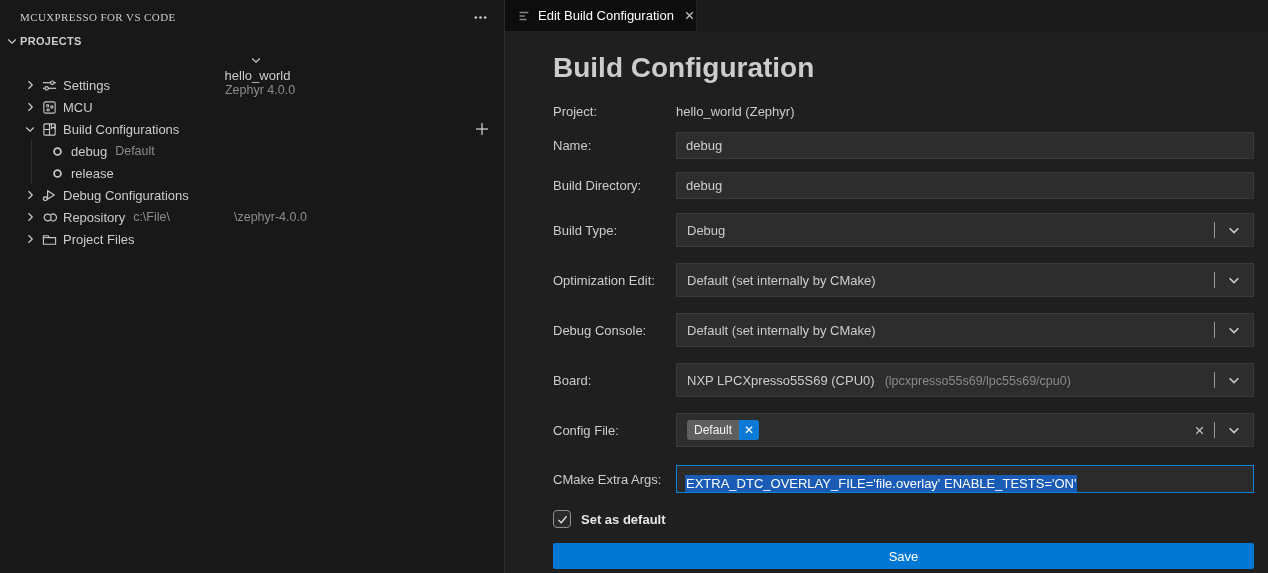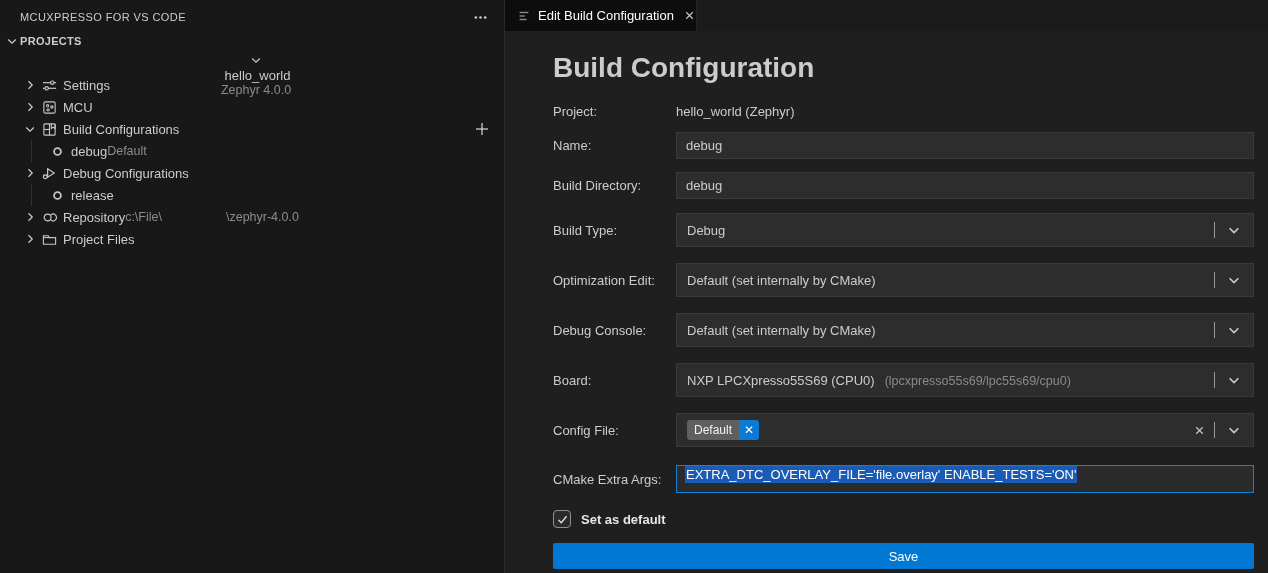--- a/index.html
+++ b/index.html
@@ -9,33 +9,33 @@
     background:#1f1f1f; color:#cccccc;
     font-family:"Liberation Sans", sans-serif; font-size:13px;
   }
   .app { display:flex; width:1268px; height:573px; }
 
   
   .sidebar {
     width:505px; flex-shrink:0; background:#181818;
     border-right:1px solid #2b2b2b; position:relative;
   }
-  .sidebar-header { height:30px; display:flex; align-items:center; padding:4px 16px 0 20px; }
+  .sidebar-header { height:30px; display:flex; align-items:center; padding:4px 16px 0 20px;font-family:Liberation Serif, serif; }
   .sidebar-title { flex:1; font-size:11px; color:#cccccc; letter-spacing:0.4px; }
   .more-btn { color:#cccccc; cursor:pointer; display:flex; align-items:center; }
   .section-header { height:22px; display:flex; align-items:center; padding-left:4px; }
   .section-title { font-size:11px; font-weight:bold; color:#cccccc; letter-spacing:0.3px; }
   .tree-row { height:22px; display:flex; align-items:center; color:#cccccc; position:relative; cursor:pointer; }
   .lvl0 { padding-left:8px;flex-direction:column; }
   .lvl1 { padding-left:22px; }
   .lvl2 { padding-left:49px; }
   .twisty { width:16px; height:16px; display:flex; align-items:center; justify-content:center; flex-shrink:0; color:#cccccc; }
   .tree-icon { width:16px; height:16px; margin:0 6px 0 3px; display:flex; align-items:center; justify-content:center; color:#c5c5c5; flex-shrink:0; }
   .tree-label { white-space:nowrap; }
-  .meta { color:#8c8c8c; margin-left:0; font-size:12.5px; white-space:nowrap; }
+  .meta { color:#8c8c8c; margin-left:8px; font-size:12.5px; white-space:nowrap; }
   .meta-gap { margin-left:64px; }
   .guide::before { content:''; position:absolute; left:31px; top:0; bottom:0; width:1px; background:#303030; }
   .row-action { position:absolute; right:14px; top:3px; color:#cccccc; }
 
   
   .editor { flex:1; display:flex; flex-direction:column; background:#1f1f1f; min-width:0; }
   .tabbar { height:31px; background:#1b1b1b; display:flex; flex-shrink:0; }
   .tab {
     width:192px; background:#0d0d0d; border-right:1px solid #252525;
     display:flex; align-items:center; gap:7px; padding:0 8px 0 12px;
@@ -65,21 +65,21 @@
   .dd-divider { width:1px; height:16px; background:#9a9a9a; flex-shrink:0; }
   .dd-chevron { width:38px; display:flex; align-items:center; justify-content:center; color:#cccccc; flex-shrink:0; }
   .dd-clear { width:30px; display:flex; align-items:center; justify-content:center; color:#cccccc; flex-shrink:0; cursor:pointer; }
 
   .chip { display:flex; height:20px; border-radius:3px; overflow:hidden; font-size:12px; }
   .chip-label { background:#5f5f5f; color:#f2f2f2; padding:0 7px; display:flex; align-items:center; }
   .chip-close { background:#0a7ad6; color:#ffffff; width:20px; display:flex; align-items:center; justify-content:center; cursor:pointer; font-size:12px; }
 
   .cmake-input {
     height:28px; background:#2b2b2b; border:1px solid #0a84d8;
-    display:flex; align-items:flex-start; padding:0 8px; cursor:text;
+    display:flex; align-items:flex-end; padding:0 8px; cursor:text;
   }
   .selection { background:#1a5bb5; color:#ffffff; padding:1px 1px; white-space:nowrap; }
 
   .checkbox-row { display:flex; align-items:center; }
   .checkbox {
     width:18px; height:18px; border:1px solid #8f8f8f; border-radius:4px;
     background:#2a2a2a; display:flex; align-items:center; justify-content:center; cursor:pointer;
   }
   .checkbox-label { margin-left:10px; font-weight:700; color:#e6e6e6; }
 
@@ -201,44 +201,44 @@
       <div class="tree-row lvl2 guide">
         <span class="tree-icon" style="margin-left:0">
           <svg width="11" height="11" viewBox="0 0 16 16" fill="none" stroke="currentColor" stroke-width="2.6">
               <circle cx="8" cy="8" r="5"></circle>
             </svg>
         </span>
         <span class="tree-label">debug</span>
         <span class="meta">Default</span>
       </div>
 
+      <div class="tree-row lvl2 guide">
+        <span class="tree-icon" style="margin-left:0">
+          <svg width="11" height="11" viewBox="0 0 16 16" fill="none" stroke="currentColor" stroke-width="2.6">
+              <circle cx="8" cy="8" r="5"></circle>
+            </svg>
+        </span>
+        <span class="tree-label">release</span>
+      </div>
+
       <div class="tree-row lvl1">
         <span class="twisty">
           <svg width="12" height="12" viewBox="0 0 16 16" fill="none" stroke="currentColor" stroke-width="1.6">
               <polyline points="6,3 11,8 6,13"></polyline>
             </svg>
         </span>
         <span class="tree-icon">
           <svg width="15" height="15" viewBox="0 0 16 16" fill="none" stroke="currentColor" stroke-width="1.3">
             <path d="M6 3 L13 7.5 L6 12 Z"></path>
             <circle cx="3.5" cy="11.5" r="2"></circle>
               <line x1="1.5" y1="9.5" x2="2.6" y2="10.6"></line>
               <line x1="5.5" y1="9.5" x2="4.4" y2="10.6"></line>
           </svg>
         </span>
         <span class="tree-label">Debug Configurations</span>
-      </div>
-
-      <div class="tree-row lvl2 guide">
-        <span class="tree-icon" style="margin-left:0">
-          <svg width="11" height="11" viewBox="0 0 16 16" fill="none" stroke="currentColor" stroke-width="2.6">
-              <circle cx="8" cy="8" r="5"></circle>
-            </svg>
-        </span>
-        <span class="tree-label">release</span>
       </div>
 
       <div class="tree-row lvl1">
         <span class="twisty">
           <svg width="12" height="12" viewBox="0 0 16 16" fill="none" stroke="currentColor" stroke-width="1.6">
               <polyline points="6,3 11,8 6,13"></polyline>
             </svg>
         </span>
         <span class="tree-icon">
           <svg width="15" height="15" viewBox="0 0 16 16" fill="none" stroke="currentColor" stroke-width="1.3">

